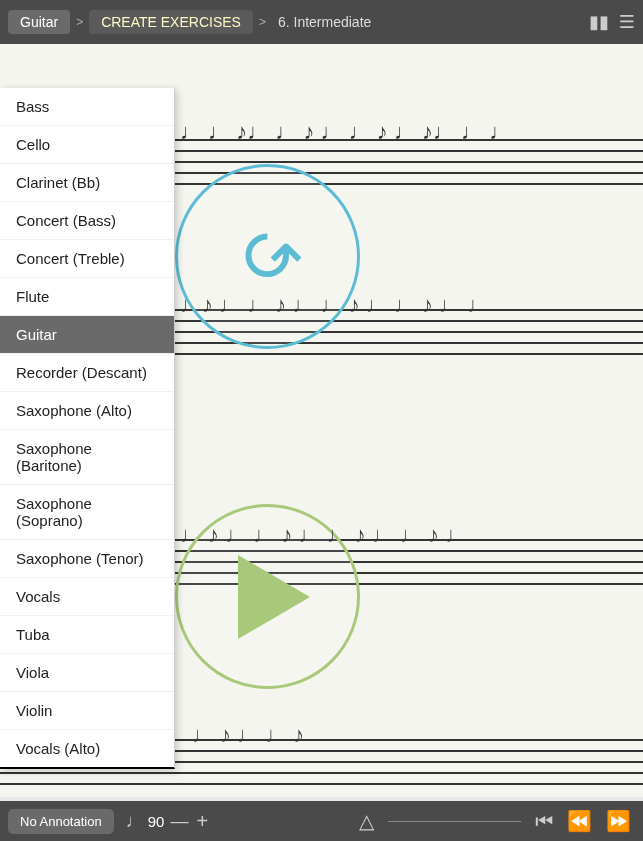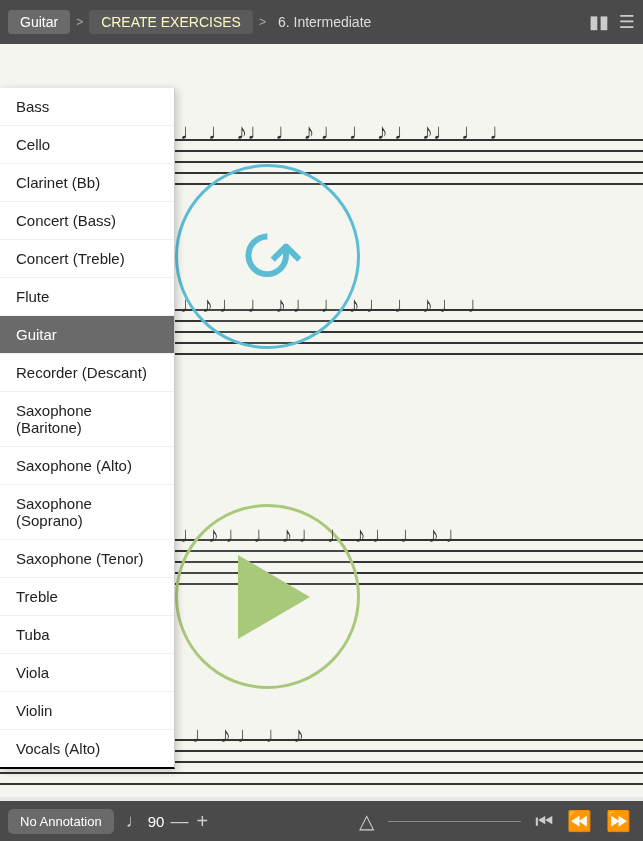--- a/index.html
+++ b/index.html
@@ -269,25 +269,25 @@
 
   <div class="dropdown">
     <div class="dropdown-item">Bass</div>
     <div class="dropdown-item">Cello</div>
     <div class="dropdown-item">Clarinet (Bb)</div>
     <div class="dropdown-item">Concert (Bass)</div>
     <div class="dropdown-item">Concert (Treble)</div>
     <div class="dropdown-item">Flute</div>
     <div class="dropdown-item selected">Guitar</div>
     <div class="dropdown-item">Recorder (Descant)</div>
+    <div class="dropdown-item">Saxophone (Alto)</div>
     <div class="dropdown-item">Saxophone (Baritone)</div>
-    <div class="dropdown-item">Saxophone (Alto)</div>
     <div class="dropdown-item">Saxophone (Soprano)</div>
     <div class="dropdown-item">Saxophone (Tenor)</div>
-    <div class="dropdown-item">Treble</div>
+    <div class="dropdown-item">Vocals</div>
     <div class="dropdown-item">Tuba</div>
     <div class="dropdown-item">Viola</div>
     <div class="dropdown-item">Violin</div>
     <div class="dropdown-item">Vocals (Alto)</div>
 
   </div>
 </div>
 
 <div class="bottom-toolbar">
   <div class="annotation-btn">

